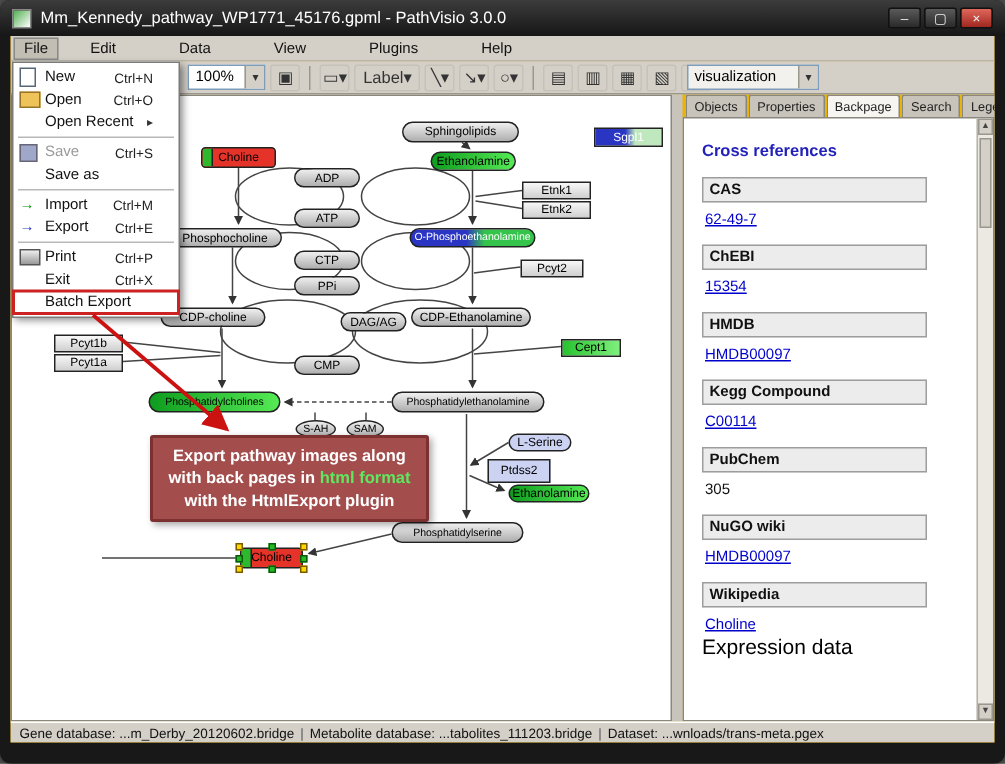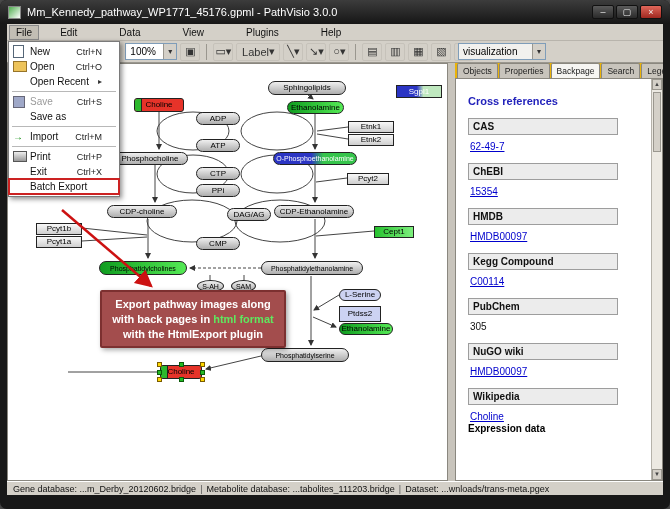--- a/index.html
+++ b/index.html
@@ -60,21 +60,21 @@
   
   .sidebar { position:absolute; left:448px; top:0; right:0; height:418px; }
   .tabs { display:flex; height:15px; padding-left:2px; }
   .tab { font-size:8.5px; padding:2px 5px; border:1px solid #8a877f; border-bottom:none; background:#c8c4bc; color:#222; margin-right:1px; border-radius:2px 2px 0 0; }
   .tab.active { background:#f6f5f2; position:relative; top:0; }
   .sidepanel { position:absolute; left:0; top:15px; right:0; bottom:0; background:#fff; border:1px solid #8a877f; padding:8px 12px 8px 12px; overflow:hidden; }
   .xref-title { color:#2222bb; font-weight:bold; font-size:11px; margin:8px 0 2px; }
   .xref-head { width:150px; background:#ececec; border:1px solid #9d9d9d; font-weight:bold; font-size:10px; padding:2px 4px; margin-top:11px; color:#111; }
   .xref-val { font-size:10px; margin:6px 0 1px 2px; color:#111; }
   .xref-val.link { color:#0000cc; text-decoration:underline; cursor:pointer; }
-  .expr-title { font-weight:bold; font-size:10px; color:#000; margin-top:0; }
+  .expr-title { font-weight:normal; font-size:14px; color:#000; margin-top:0; }
   .sscroll { position:absolute; right:1px; top:16px; bottom:1px; width:11px; background:#ece9e2; border-left:1px solid #b5b2aa; }
   .sbtn { height:11px; background:#d4d0c8; border:1px solid #9a978f; font-size:6px; text-align:center; line-height:9px; color:#444; }
   .sthumb { position:absolute; left:1px; right:1px; top:13px; height:60px; background:#d4d0c8; border:1px solid #9a978f; }
   .sbtn.down { position:absolute; bottom:0; left:0; right:0; }
   
   .statusbar { position:absolute; left:0; bottom:0; right:0; height:14px; background:#d4d0c8; border-top:1px solid #fff; display:flex; align-items:center; font-size:9px; color:#111; padding:0 6px; white-space:nowrap; overflow:hidden; }
   .statusbar .sep { margin:0 4px; color:#555; }
   
   .filemenu { position:absolute; left:1px; top:17px; width:112px; background:#fff; border:1px solid #7a7a7a; box-shadow:2px 2px 5px rgba(0,0,0,.45); z-index:40; padding:2px 0; }
   .menu-row { display:flex; align-items:center; height:15px; padding:0 17px 0 4px; font-size:10px; color:#111; }
@@ -212,21 +212,21 @@
           <div class="node met" style="left: 266px; top: 141px; width: 80px; height: 13px;">CDP-Ethanolamine</div>
           <div class="node gene-green" style="left: 366px; top: 162px; width: 40px; height: 12px;">Cept1</div>
           <div class="node gene" style="left: 28px; top: 159px; width: 46px; height: 12px;">Pcyt1b</div>
           <div class="node gene" style="left: 28px; top: 172px; width: 46px; height: 12px;">Pcyt1a</div>
           <div class="node met" style="left: 188px; top: 173px; width: 44px; height: 13px;">CMP</div>
           <div class="node met-green small" style="left: 91px; top: 197px; width: 88px; height: 14px;">Phosphatidylcholines</div>
           <div class="node met small" style="left: 253px; top: 197px; width: 102px; height: 14px;">Phosphatidylethanolamine</div>
           <div class="node ellipse" style="left: 189px; top: 216px; width: 27px; height: 12px;">S-AH</div>
           <div class="node ellipse" style="left: 223px; top: 216px; width: 25px; height: 12px;">SAM</div>
           <div class="node lav-met" style="left: 331px; top: 225px; width: 42px; height: 12px;">L-Serine</div>
-          <div class="node lav-gene" style="left: 331px; top: 242px; width: 42px; height: 16px;">Ptdss2</div>
+          <div class="node lav-gene" style="left: 317px; top: 242px; width: 42px; height: 16px;">Ptdss2</div>
           <div class="node met-green" style="left: 331px; top: 259px; width: 54px; height: 12px;">Ethanolamine</div>
           <div class="node met small" style="left: 253px; top: 284px; width: 88px; height: 14px;">Phosphatidylserine</div>
           <div class="node met-red selectednode" style="left: 152px; top: 301px; width: 42px; height: 14px;">Choline<span class="handle tl"></span><span class="handle tr"></span><span class="handle bl"></span><span class="handle br"></span><span class="handle ml"></span><span class="handle mr"></span><span class="handle mt"></span><span class="handle mb"></span></div>
         </div>
 
       <div class="splitter"></div>
 
       <div class="sidebar">
         <div class="tabs">
             <div class="tab">Objects</div>
@@ -298,20 +298,25 @@
           <span class="menu-ico"></span>
           <span class="menu-label">Save as</span>
           <span class="menu-short"></span>
         </div>
         <div class="menu-sep"></div>
         <div class="menu-row">
           <span class="menu-ico icon-import"></span>
           <span class="menu-label">Import</span>
           <span class="menu-short">Ctrl+M</span>
         </div>
+        <div class="menu-row">
+          <span class="menu-ico icon-export"></span>
+          <span class="menu-label">Export</span>
+          <span class="menu-short">Ctrl+E</span>
+        </div>
         <div class="menu-sep"></div>
         <div class="menu-row">
           <span class="menu-ico icon-print"></span>
           <span class="menu-label">Print</span>
           <span class="menu-short">Ctrl+P</span>
         </div>
         <div class="menu-row">
           <span class="menu-ico"></span>
           <span class="menu-label">Exit</span>
           <span class="menu-short">Ctrl+X</span>

